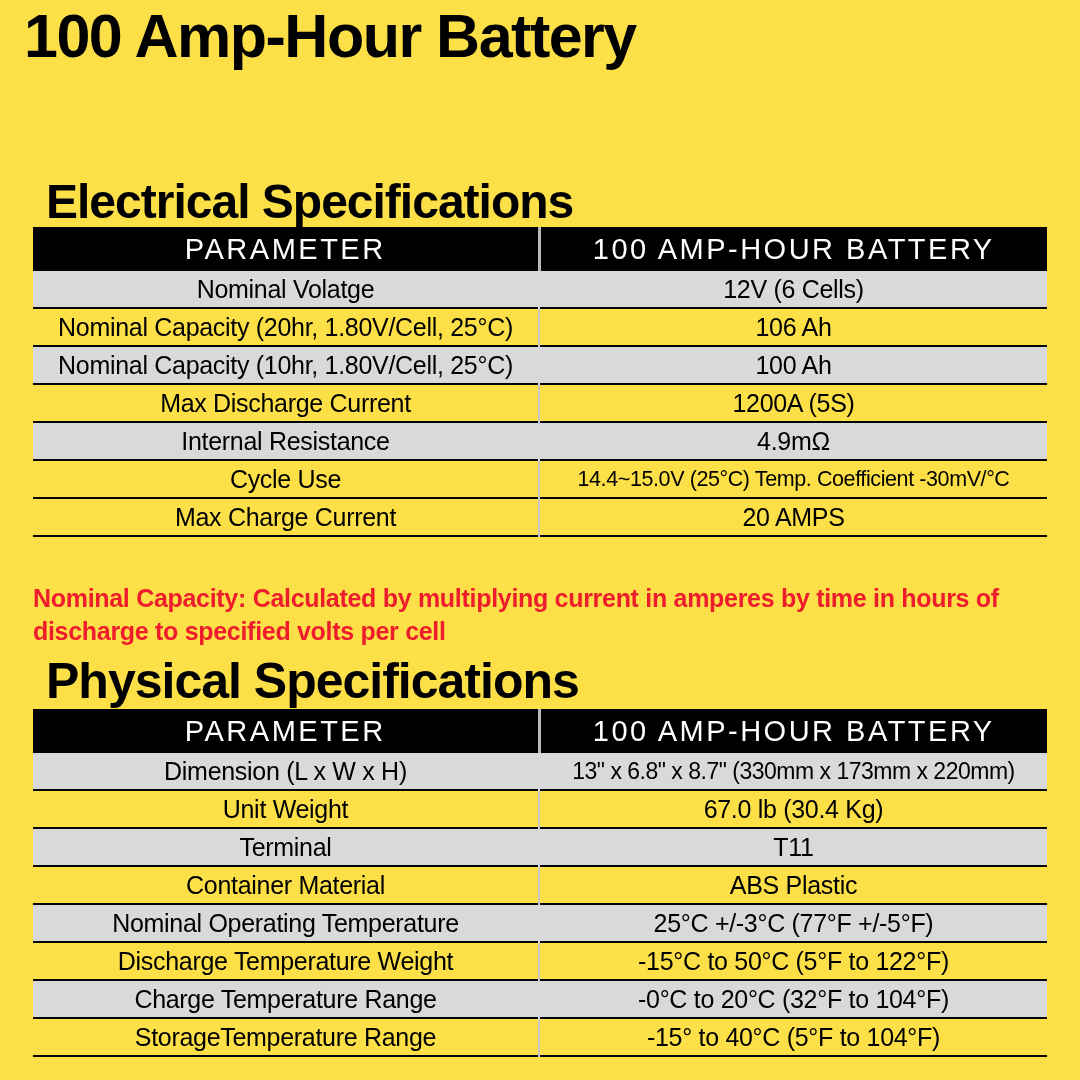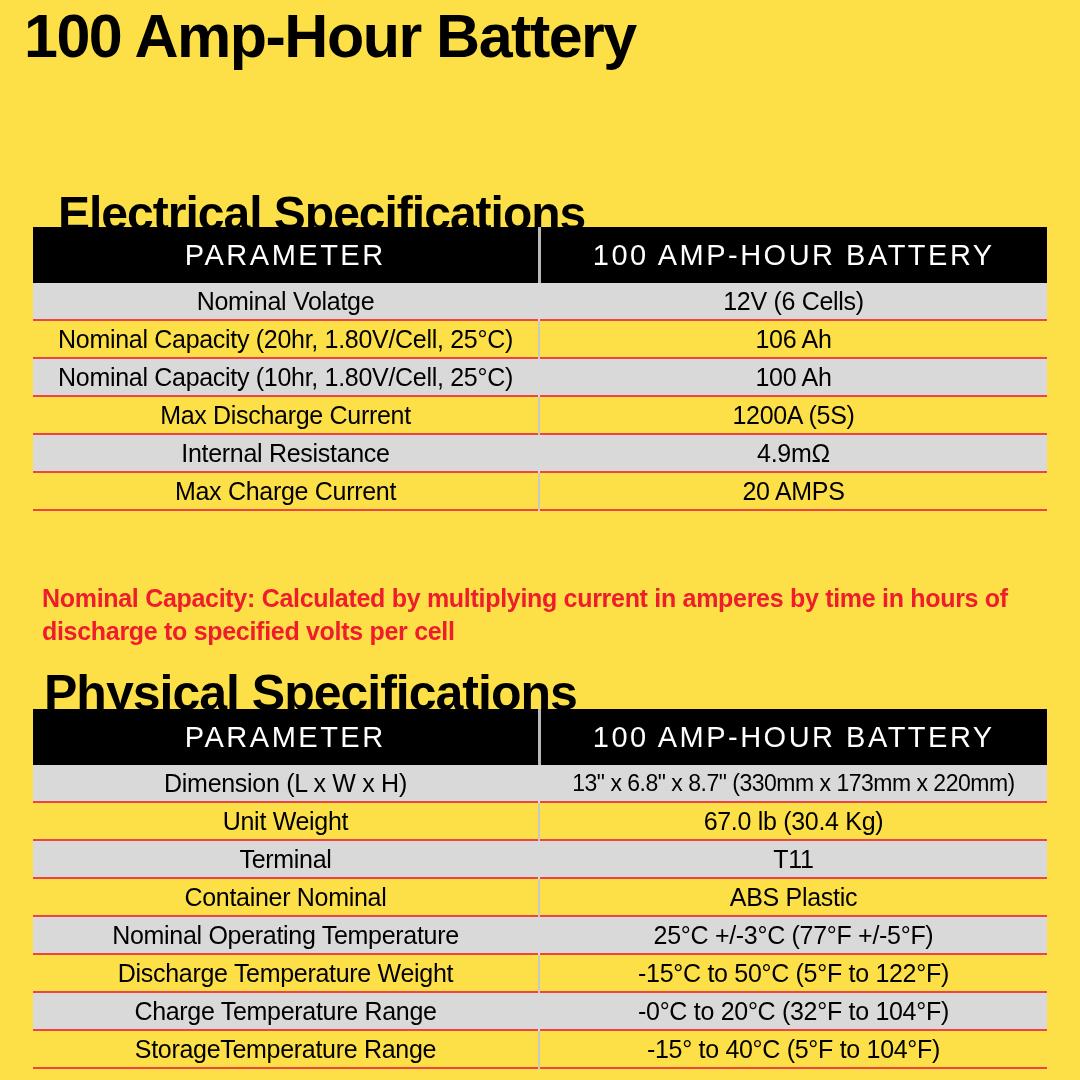--- a/index.html
+++ b/index.html
@@ -33,80 +33,80 @@
     left: 27px;
     top: 79px;
     font-size: 39px;
     font-weight: 400;
     letter-spacing: -0.5px;
     color: #0a0a0a;
     white-space: nowrap;
   }
   .section-title {
     position: absolute;
-    margin: 16px;
+    margin: 4px;
     font-weight: 700;
     letter-spacing: -1px;
     color: #000;
     white-space: nowrap;
   }
   .section-title.electrical {
     left: 42px;
     top: 170px;
     font-size: 48px;
   }
   .section-title.physical {
-    left: 28px;
+    left: 42px;
     top: 648px;
     font-size: 50px;
   }
   table.spec-table {
     position: absolute;
     left: 33px;
     width: 1014px;
     border-collapse: collapse;
     table-layout: fixed;
   }
   table.spec-table.t1 { top: 227px; }
   table.spec-table.t2 { top: 709px; }
   .spec-table col.c-param { width: 506px; }
   .spec-table col.c-value { width: 508px; }
   .spec-table th {
     background: #000000;
     color: #ffffff;
     font-size: 29px;
     font-weight: 400;
     letter-spacing: 2.5px;
-    height: 56px;
+    height: 44px;
     padding: 0;
     text-align: center;
     vertical-align: middle;
     white-space: nowrap;
   }
   .spec-table th.col-param { border-right: 3px solid #b9b9b9; }
   .spec-table td {
     height: 36px;
     padding: 0 4px;
     text-align: center;
     vertical-align: middle;
     font-size: 25px;
     font-weight: 400;
     letter-spacing: -0.3px;
     white-space: nowrap;
     overflow: hidden;
   }
-  .spec-table tbody tr { border-bottom: 2px solid #ef4444; }
+  .spec-table tbody tr { border-bottom: 2px solid #000000; }
   .spec-table tr.row-gray { background: #d9d9d9; }
   .spec-table td.param { border-right: 2px solid #c8c8c8; }
   .spec-table tr.row-gray td.param { border-right-color: #d9d9d9; }
   .spec-table td.value.small { font-size: 21.5px; letter-spacing: -0.4px; }
   .spec-table td.value.dim { font-size: 23px; letter-spacing: -0.5px; }
   .note {
     position: absolute;
-    left: 42px;
+    left: 33px;
     top: 582px;
     width: 1010px;
     font-size: 25px;
     font-weight: 700;
     letter-spacing: -0.3px;
     line-height: 1.3;
     color: #ee1c2d;
   }
 </style>
 </head>
@@ -144,20 +144,24 @@
       </tr>
       <tr>
         <td class="param">Max Discharge Current</td>
         <td class="value">1200A (5S)</td>
       </tr>
       <tr class="row-gray">
         <td class="param">Internal Resistance</td>
         <td class="value">4.9mΩ</td>
       </tr>
       <tr>
+        <td class="param">Cycle Use</td>
+        <td class="value small">14.4~15.0V (25°C)  Temp. Coefficient -30mV/°C</td>
+      </tr>
+      <tr>
         <td class="param">Max Charge Current</td>
         <td class="value">20 AMPS</td>
       </tr>
     </tbody>
   </table>
 
   <div class="note">
     <div>Nominal Capacity: Calculated by multiplying current in amperes by time in hours of</div>
     <div>discharge to specified volts per cell</div>
   </div>
@@ -182,21 +186,21 @@
       </tr>
       <tr>
         <td class="param">Unit Weight</td>
         <td class="value">67.0 lb (30.4 Kg)</td>
       </tr>
       <tr class="row-gray">
         <td class="param">Terminal</td>
         <td class="value">T11</td>
       </tr>
       <tr>
-        <td class="param">Container Nominal</td>
+        <td class="param">Container Material</td>
         <td class="value">ABS Plastic</td>
       </tr>
       <tr class="row-gray">
         <td class="param">Nominal Operating Temperature</td>
         <td class="value">25°C +/-3°C (77°F +/-5°F)</td>
       </tr>
       <tr>
         <td class="param">Discharge Temperature Weight</td>
         <td class="value">-15°C to 50°C (5°F to 122°F)</td>
       </tr>

